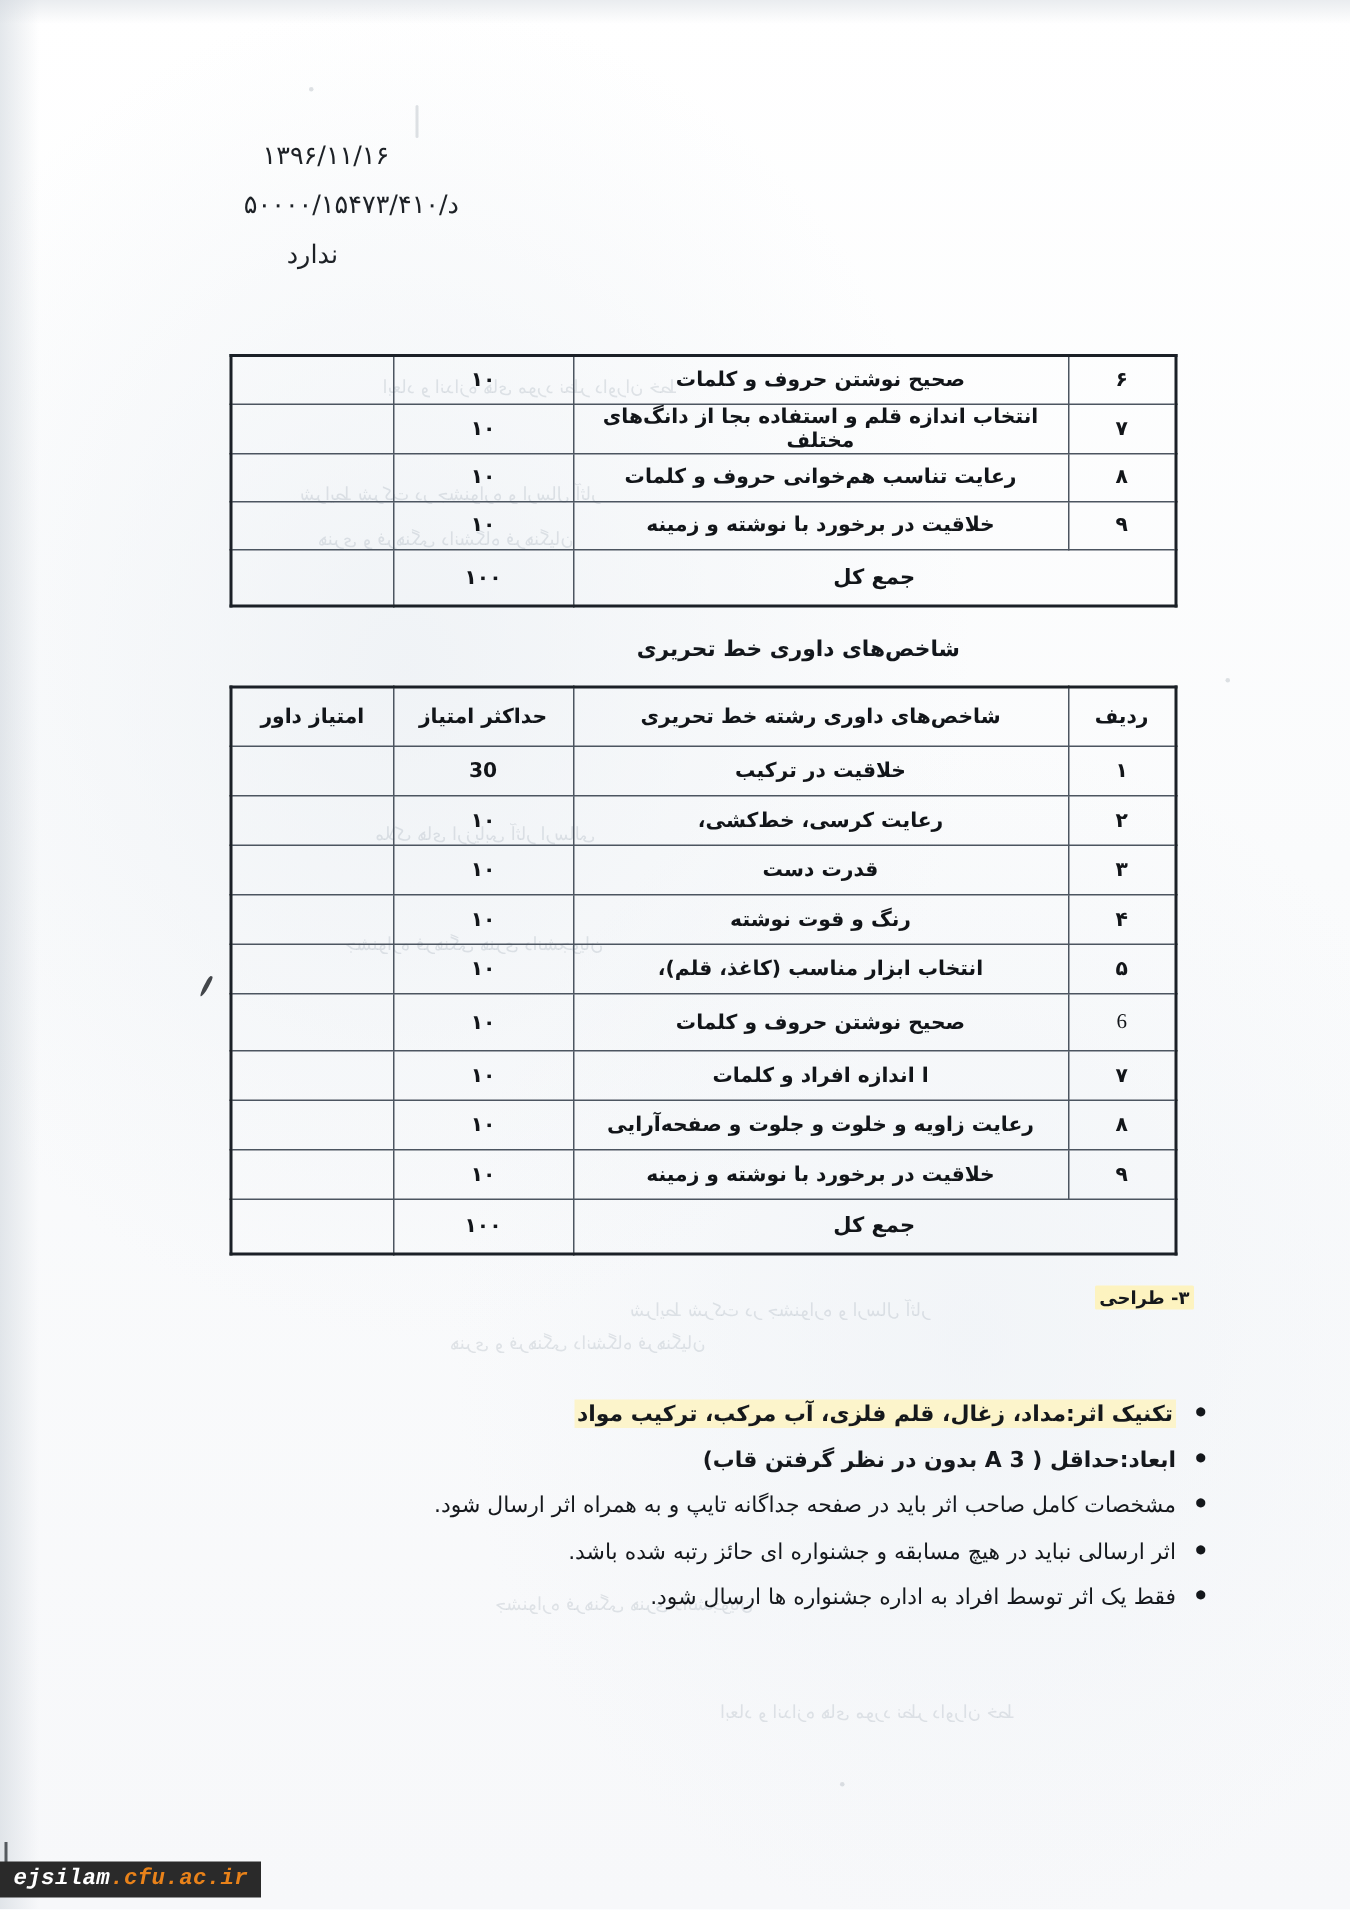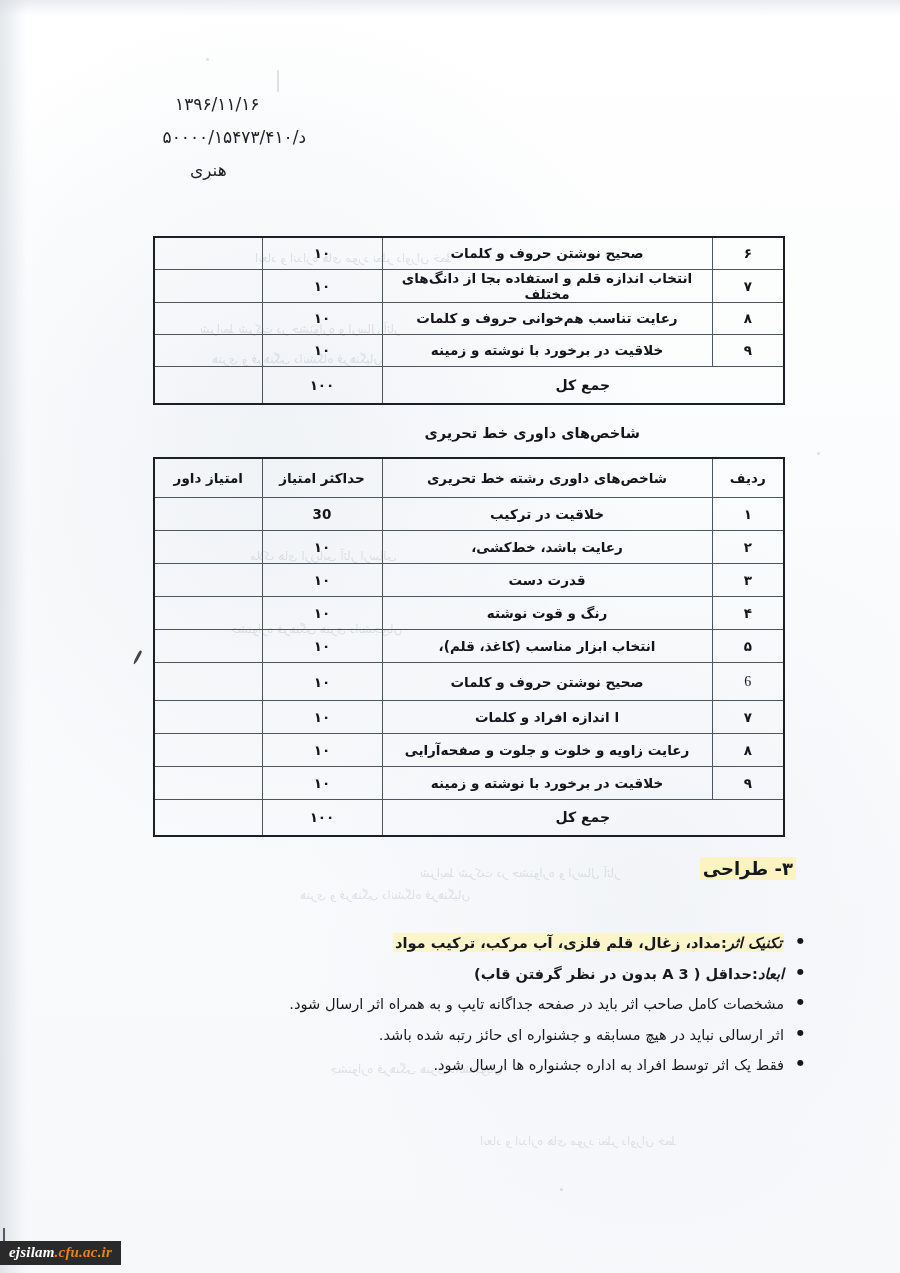--- a/index.html
+++ b/index.html
@@ -131,21 +131,21 @@
     direction: rtl;
     color: #13171c;
     letter-spacing: 0.2px;
   }
 
   
   .sec-title {
     position: absolute;
     right: 104px;
     top: 858px;
-    font-size: 18px;
+    font-size: 12px;
     font-weight: bold;
     direction: rtl;
     letter-spacing: 0.4px;
   }
   .subject-line {
     position: absolute;
     right: 104px;
     top: 893px;
     font-size: 15px;
     direction: rtl;
@@ -183,21 +183,21 @@
   }
   ul.bullets li::before {
     content: "\25CF";
     position: absolute;
     right: -20px;
     top: 1px;
     font-size: 8px;
     color: #14171b;
   }
   li.b-bold { font-weight: bold; font-size: 14px; }
-  li.b-bold b { font-weight: bold; font-style: italic; }
+  li.b-bold b { font-weight: bold; }
 
   
   .pen-mark {
     position: absolute;
     left: 136px;
     top: 650px;
     width: 3px;
     height: 15px;
     background: #23272c;
     transform: rotate(18deg) skewX(-10deg);
@@ -206,21 +206,21 @@
     pointer-events: none;
   }
 
   
   .watermark {
     position: absolute;
     left: 0;
     top: 1241px;
     background: #2a2a2a;
     color: #ffffff;
-    font-family: Liberation Serif, serif;
+    font-family: Liberation Mono, monospace;
     font-style: italic;
     font-weight: bold;
     font-size: 15px;
     padding: 3px 9px 4px 9px;
     letter-spacing: 0.2px;
     direction: ltr;
   }
   .watermark .dom { color: #e8821a; }
   .watermark-tick {
     position: absolute;
@@ -250,21 +250,21 @@
   <div class="bleed" style="left:250px; top:545px;">ملاک های ارزیابی آثار ارسالی</div>
   <div class="bleed" style="left:230px; top:618px;">جشنواره فرهنگی هنری دانشجویان</div>
   <div class="bleed" style="left:420px; top:862px;">شرایط شرکت در جشنواره و ارسال آثار</div>
   <div class="bleed" style="left:300px; top:884px;">هنری و فرهنگی دانشگاه فرهنگیان</div>
   <div class="bleed" style="left:330px; top:1058px;">جشنواره فرهنگی هنری دانشجویان</div>
   <div class="bleed" style="left:480px; top:1130px;">ابعاد و اندازه های مورد نظر داوران خط</div>
 
   <div class="letter-head">
     <div class="line ln-date">۱۳۹۶/۱۱/۱۶</div>
     <div class="line ln-ref">د/۵۰۰۰۰/۱۵۴۷۳/۴۱۰</div>
-    <div class="line ln-att">هنری</div>
+    <div class="line ln-att">ندارد</div>
   </div>
 
   <div class="tbl-wrap" style="right:115px; top:236px;">
     <table class="grade">
       <colgroup>
         <col class="c-row">
           <col class="c-crit">
           <col class="c-max">
           <col class="c-judge">
       </colgroup>
@@ -322,21 +322,21 @@
       </thead>
       <tbody>
         <tr style="height:33px;">
           <td>۱</td>
           <td class="criterion">خلاقیت در ترکیب</td>
           <td>30</td>
           <td></td>
         </tr>
         <tr style="height:33px;">
           <td>۲</td>
-          <td class="criterion">رعایت باشد، خط‌کشی،</td>
+          <td class="criterion">رعایت کرسی، خط‌کشی،</td>
           <td>۱۰</td>
           <td></td>
         </tr>
         <tr style="height:33px;">
           <td>۳</td>
           <td class="criterion">قدرت دست</td>
           <td>۱۰</td>
           <td></td>
         </tr>
         <tr style="height:33px;">

